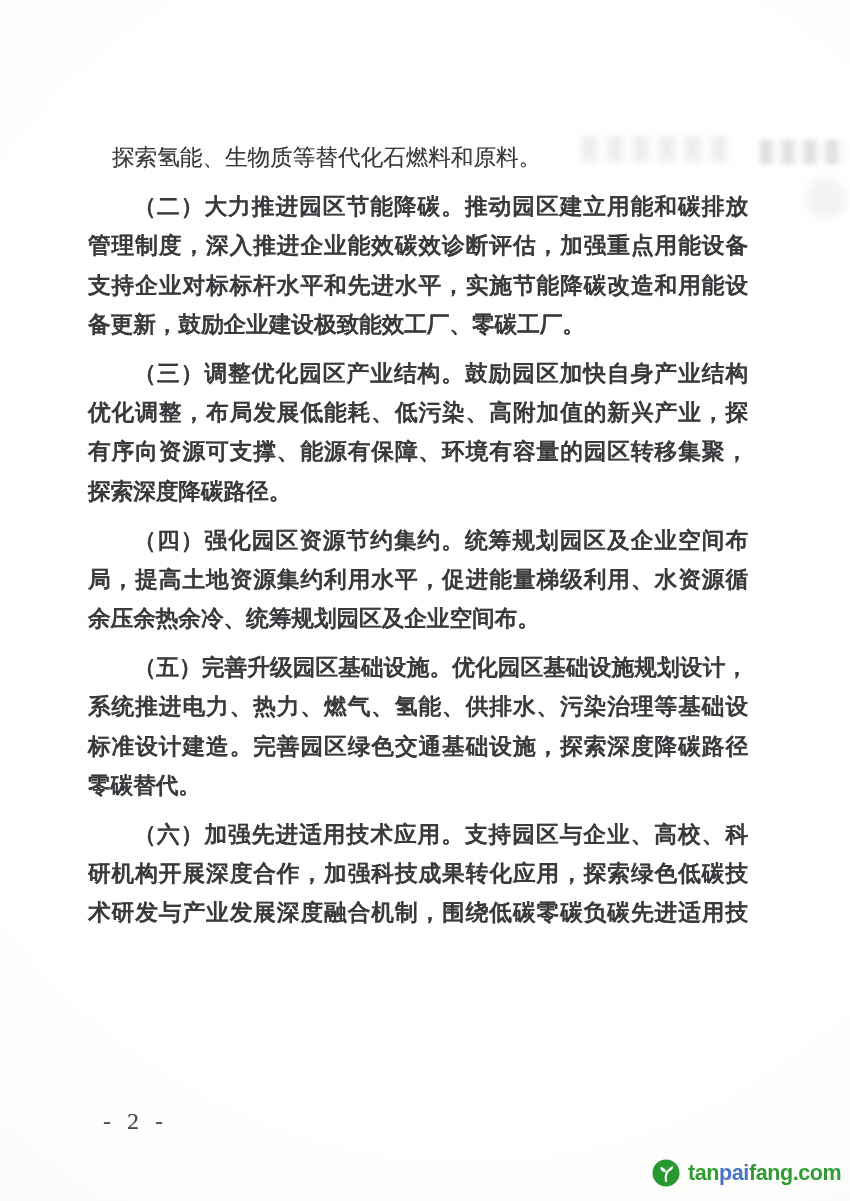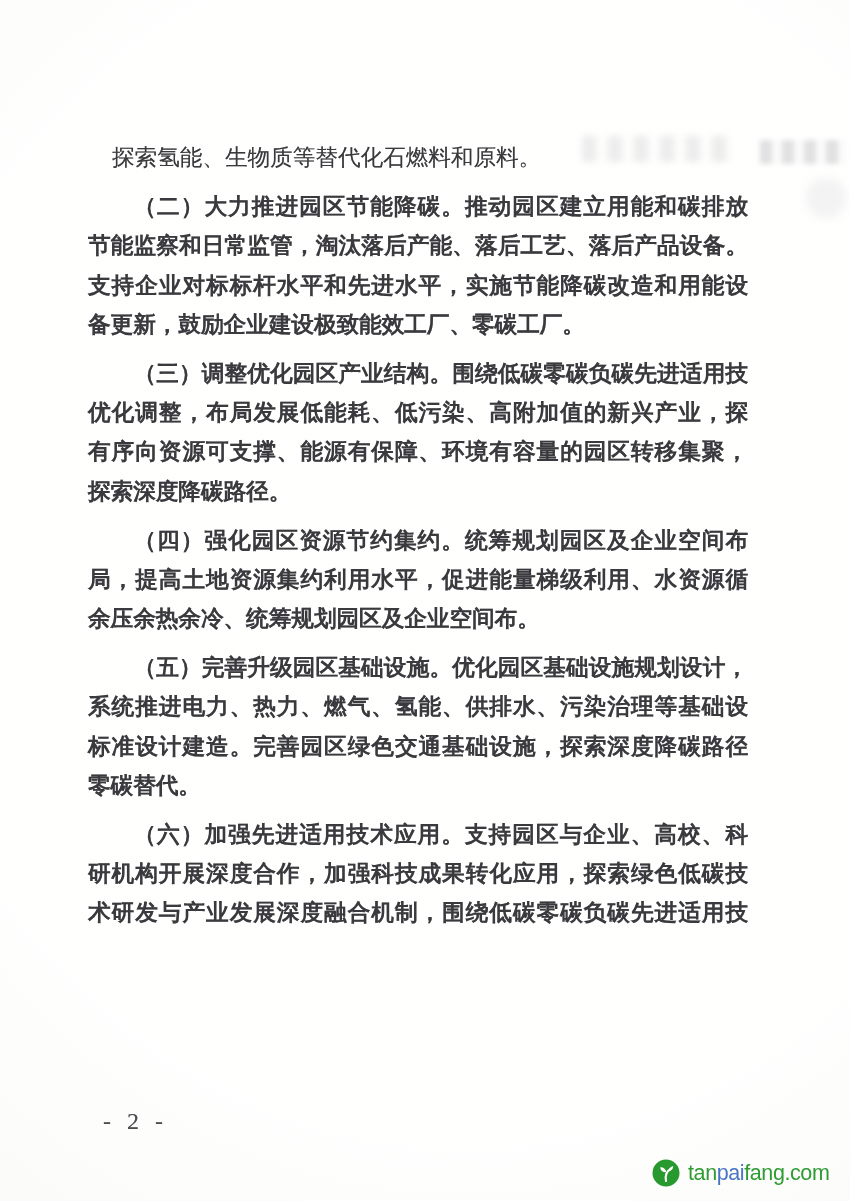--- a/index.html
+++ b/index.html
@@ -57,21 +57,21 @@
 
   .watermark {
     position: absolute;
     left: 651px; top: 1158px;
     display: flex; align-items: center;
     gap: 7px;
   }
   .wm-icon { width: 30px; height: 30px; display: block; }
   .wm-text {
     font-family: "Liberation Sans", "DejaVu Sans", sans-serif;
-    font-weight: 400;
+    font-weight: 700;
     font-size: 21.5px;
     letter-spacing: -0.4px;
     white-space: nowrap;
   }
   .wm-green { color: #2e9b33; }
   .wm-blue  { color: #4a74c4; }
 </style>
 </head>
 <body>
 
@@ -82,27 +82,27 @@
   <div class="artifact a3"></div>
 
   <div class="text-block">
 
     <p class="para">
       <span class="line last cont" style="display:block">探索氢能、生物质等替代化石燃料和原料。</span>
     </p>
 
     <p class="para">
       <span class="line first" style="display:block">（二）大力推进园区节能降碳。推动园区建立用能和碳排放</span>
-      <span class="line" style="display:block">节能监察和日常监管，淘汰落后产能、落后工艺、落后产品设备。</span>
+      <span class="line" style="display:block">管理制度，深入推进企业能效碳效诊断评估，加强重点用能设备</span>
       <span class="line" style="display:block">支持企业对标标杆水平和先进水平，实施节能降碳改造和用能设</span>
       <span class="line last" style="display:block">备更新，鼓励企业建设极致能效工厂、零碳工厂。</span>
     </p>
 
     <p class="para">
-      <span class="line first" style="display:block">（三）调整优化园区产业结构。围绕低碳零碳负碳先进适用技</span>
+      <span class="line first" style="display:block">（三）调整优化园区产业结构。鼓励园区加快自身产业结构</span>
       <span class="line" style="display:block">优化调整，布局发展低能耗、低污染、高附加值的新兴产业，探</span>
       <span class="line" style="display:block">有序向资源可支撑、能源有保障、环境有容量的园区转移集聚，</span>
       <span class="line last" style="display:block">探索深度降碳路径。</span>
     </p>
 
     <p class="para">
       <span class="line first" style="display:block">（四）强化园区资源节约集约。统筹规划园区及企业空间布</span>
       <span class="line" style="display:block">局，提高土地资源集约利用水平，促进能量梯级利用、水资源循</span>
       <span class="line last" style="display:block">余压余热余冷、统筹规划园区及企业空间布。</span>
     </p>

